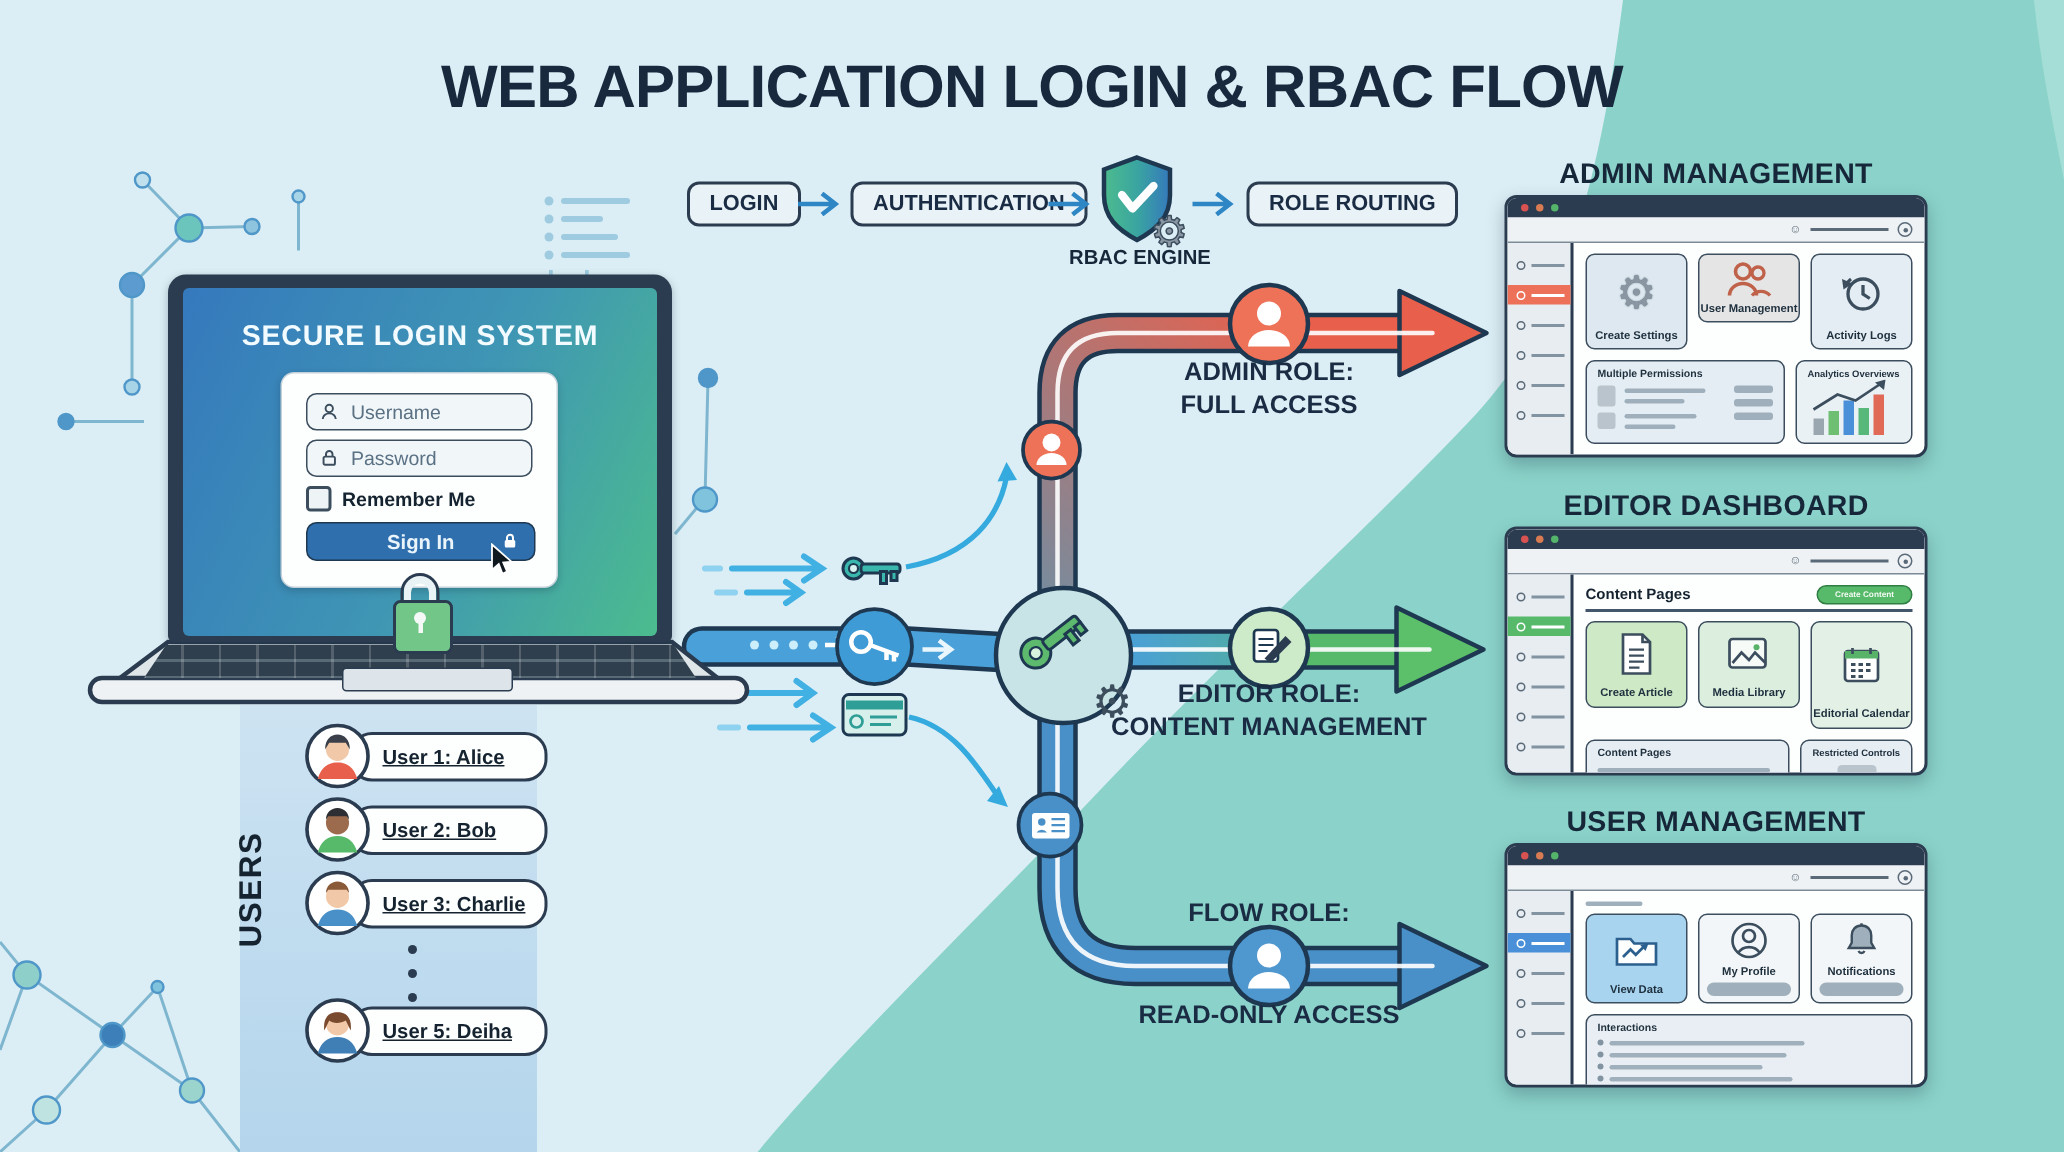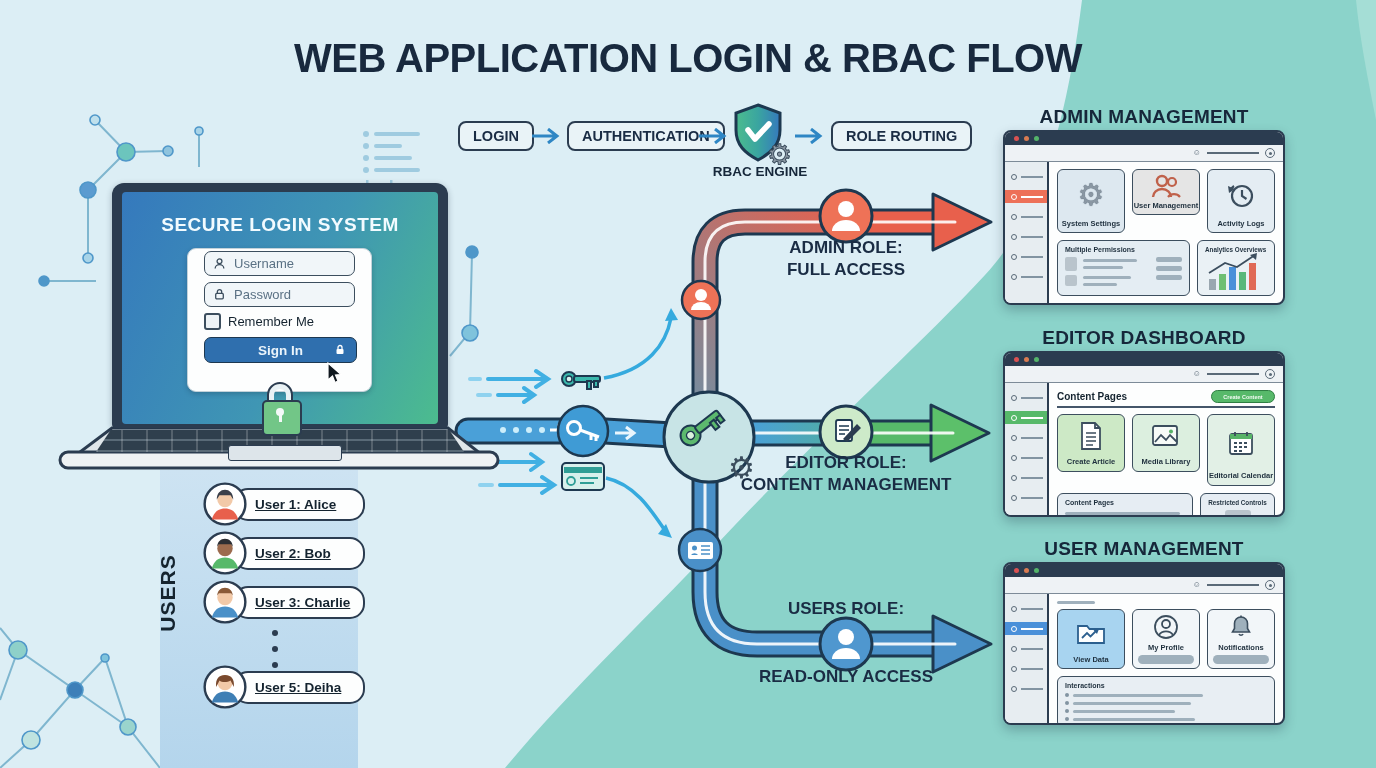--- a/index.html
+++ b/index.html
@@ -18,29 +18,29 @@
     background:#e9f3f7;border:2px solid #2b3c50;border-radius:8px;font-size:14.5px;font-weight:bold;color:#1a2c44;box-sizing:border-box;}
   .rbac-label{left:700px;top:164px;width:120px;text-align:center;font-size:13.5px;font-weight:bold;color:#16273a;}
 
   
   .laptop-screen{left:112px;top:183px;width:336px;height:245px;background:#2b3c50;border-radius:12px 12px 4px 4px;
     box-shadow:0 2px 6px rgba(20,40,60,.3);}
   .screen-inner{left:122px;top:192px;width:316px;height:232px;border-radius:4px;
     background:linear-gradient(115deg,#3579bd 0%,#3f96b4 55%,#4cbc8e 100%);}
   .screen-heading{left:122px;top:214px;width:316px;text-align:center;font-size:19px;font-weight:bold;color:#f2fbff;letter-spacing:.5px;}
   .login-card{left:187px;top:248px;width:185px;height:144px;background:#fdfefe;border-radius:9px;
-    border:1px solid #c3d2da;box-shadow:0 2px 5px rgba(20,40,60,.25);box-sizing:border-box;padding:2px 16px 0 16px;}
+    border:1px solid #c3d2da;box-shadow:0 2px 5px rgba(20,40,60,.25);box-sizing:border-box;padding:13px 16px 0 16px;}
   .field{display:flex;align-items:center;gap:6px;height:25px;background:#f1f6f9;border:1.6px solid #3c4e5e;
     border-radius:7px;padding:0 8px;margin-bottom:6px;box-sizing:border-box;}
   .field input{border:none;background:transparent;outline:none;width:110px;font-size:13px;color:#40586b;
     font-family:"Liberation Sans",sans-serif;}
   .field input::placeholder{color:#5a7184;}
   .remember-row{display:flex;align-items:center;gap:7px;margin:4px 0 7px 0;}
   .checkbox{width:13px;height:13px;border:2px solid #3c4e5e;border-radius:3px;background:#eef3f6;}
-  .remember-label{font-size:13px;font-weight:normal;color:#14232f;text-align:right;}
+  .remember-label{font-size:13px;font-weight:bold;color:#14232f;text-align:right;}
   .signin-btn{position:relative;width:153px;height:26px;background:#2f6fae;border:1.6px solid #1d3850;border-radius:7px;
     color:#eaf4fb;font-size:13.5px;font-weight:bold;display:flex;align-items:center;justify-content:center;cursor:pointer;}
   .keyboard{left:96px;top:430px;width:368px;height:22px;
     clip-path:polygon(4% 0,96% 0,100% 100%,0 100%);
     background:
       repeating-linear-gradient(90deg,rgba(255,255,255,.18) 0 1.5px,transparent 1.5px 25px),
       repeating-linear-gradient(0deg,#596a77 0 1.5px,#2f3f4d 1.5px 11px);}
   .touchpad{left:228px;top:445px;width:112px;height:14px;background:#dde5ea;border:1.5px solid #2b3c50;border-radius:3px;}
   .padlock-body{left:262px;top:400px;width:36px;height:32px;background:#72c687;border:2.5px solid #2b3c50;border-radius:5px;}
   .padlock-shackle{left:269px;top:384px;width:22px;height:26px;border:5px solid #e9f2f5;outline:2.5px solid #2b3c50;
@@ -423,21 +423,21 @@
 
   <div class="role-label" style="left:756px;top:237px;width:180px">
     <div>ADMIN ROLE:</div>
       <div>FULL ACCESS</div>
   </div>
   <div class="role-label" style="left:716px;top:452px;width:260px">
     <div>EDITOR ROLE:</div>
       <div>CONTENT MANAGEMENT</div>
   </div>
   <div class="role-label" style="left:766px;top:598px;width:160px">
-    <div>USERS ROLE:</div>
+    <div>FLOW ROLE:</div>
   </div>
   <div class="role-label" style="left:736px;top:666px;width:220px">
     <div>READ-ONLY ACCESS</div>
   </div>
 
   <div class="abs dash-title" style="left:1003px;top:106px">ADMIN MANAGEMENT</div>
   <div class="win" style="left:1003px;top:130px;height:175px">
     <div class="win-titlebar">
       <i style="background:#d95252"></i>
       <i style="background:#d97b52"></i>
@@ -476,21 +476,21 @@
             <span class="sb-dot"></span>
             <span class="sb-line"></span>
           </div>
       </div>
       <div class="win-main">
         <div class="tile-grid">
           <div class="tile" style="height:64px;background:#dde8f0">
             <div class="t-icon">
                 <span class="gear-glyph" style="font-size:30px">⚙</span>
               </div>
-            <div class="t-label">System Settings</div>
+            <div class="t-label">Create Settings</div>
           </div>
           <div class="tile" style="height:46px;background:#e5e5e5">
             <div class="t-icon">
               <svg width="32" height="26" viewBox="0 0 32 26">
                 <circle cx="12" cy="8" r="5" fill="none" stroke="#c0614a" stroke-width="2.4"></circle>
                 <path d="M3 24 a9 8 0 0 1 18 0" fill="none" stroke="#c0614a" stroke-width="2.4"></path>
                 <circle cx="22" cy="9" r="4" fill="none" stroke="#c0614a" stroke-width="2.2"></circle>
                 <path d="M18 24 a7.5 7 0 0 1 12 0" fill="none" stroke="#c0614a" stroke-width="2.2"></path>
               </svg>
             </div>

